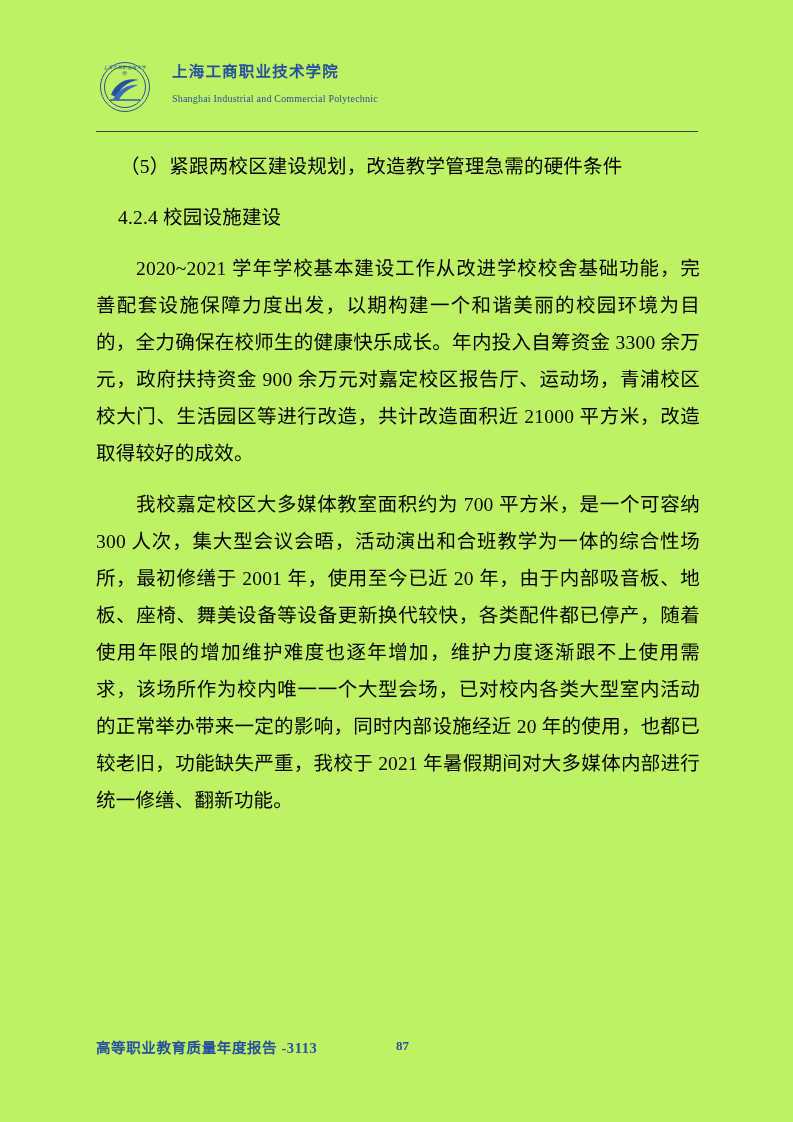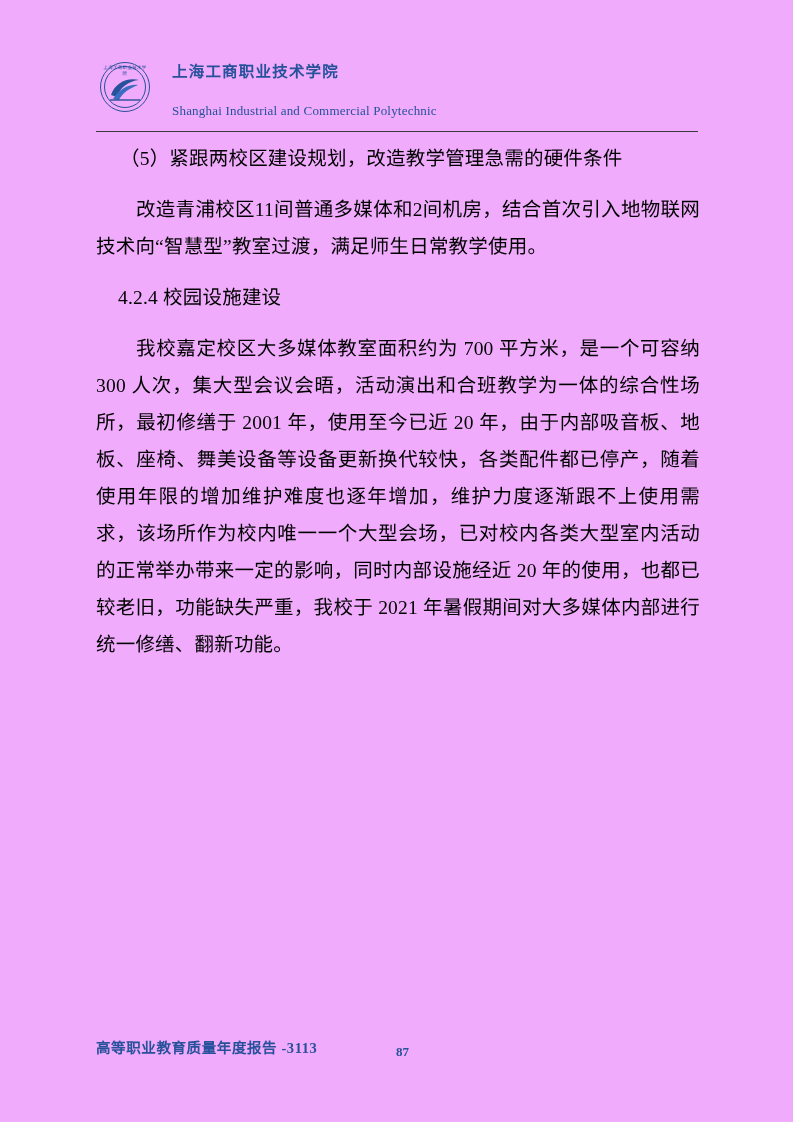--- a/index.html
+++ b/index.html
@@ -9,21 +9,21 @@
     background: #ffffff;
   }
   body {
     font-family: "Liberation Serif", "DejaVu Serif", serif;
     color: #000000;
   }
   .page {
     position: relative;
     width: 793px;
     height: 1122px;
-    background: #f0abfc;
+    background: #bef264;
     overflow: hidden;
     box-sizing: border-box;
     padding-left: 7px;
   }
 
   
   .header {
     position: absolute;
     left: 96px;
     top: 58px;
@@ -84,25 +84,25 @@
   .header-cn {
     font-family: "Liberation Serif", "DejaVu Serif", serif;
     font-size: 15.5px;
     font-weight: bold;
     color: #27519b;
     letter-spacing: 1.2px;
     line-height: 20px;
   }
   .header-en {
     font-family: "Liberation Serif", "DejaVu Serif", serif;
-    font-size: 13px;
+    font-size: 10px;
     color: #27519b;
     letter-spacing: 0.2px;
     line-height: 20px;
-    margin-top: 19px;
+    margin-top: 7px;
   }
   .header-rule {
     position: absolute;
     left: 96px;
     top: 131px;
     width: 602px;
     height: 0;
     border-top: 1.1px solid #3b3b3b;
   }
 
@@ -116,21 +116,21 @@
   p {
     margin: 0;
     font-size: 19.5px;
     line-height: 37px;
     text-align: justify;
     text-justify: inter-ideograph;
     letter-spacing: 0.2px;
     color: #000000;
   }
   .ind1 { text-indent: 40px; }
-  .ind-sub { text-indent: 24px; }
+  .ind-sub { text-indent: 24px; margin-top: 8px; }
   .gap-md { margin-top: 14px; }
   .heading-num {
     font-size: 19.5px;
     line-height: 37px;
     text-indent: 22px;
     letter-spacing: 0.2px;
   }
 
   
   .footer {
@@ -146,21 +146,21 @@
     top: 0;
     font-family: "Liberation Serif", "DejaVu Serif", serif;
     font-size: 14.5px;
     font-weight: bold;
     color: #27519b;
     letter-spacing: 0.6px;
   }
   .footer-page {
     position: absolute;
     left: 300px;
-    top: 8px;
+    top: 2px;
     font-size: 13px;
     color: #27519b;
     font-weight: bold;
   }
 </style>
 </head>
 <body>
 
 <div class="page">
 
@@ -177,22 +177,22 @@
     </div>
     <div class="header-titles">
       <div class="header-cn">上海工商职业技术学院</div>
       <div class="header-en">Shanghai Industrial and Commercial Polytechnic</div>
     </div>
   </div>
   <div class="header-rule"></div>
 
   <div class="content">
     <p class="ind-sub">（5）紧跟两校区建设规划，改造教学管理急需的硬件条件</p>
-    <p class="ind1 gap-md">改造青浦校区11间普通多媒体和2间机房，结合首次引入地物联网技术向“智慧型”教室过渡，满足师生日常教学使用。</p>
     <p class="heading-num gap-md">4.2.4 校园设施建设</p>
+    <p class="ind1 gap-md">2020~2021 学年学校基本建设工作从改进学校校舍基础功能，完善配套设施保障力度出发，以期构建一个和谐美丽的校园环境为目的，全力确保在校师生的健康快乐成长。年内投入自筹资金 3300 余万元，政府扶持资金 900 余万元对嘉定校区报告厅、运动场，青浦校区校大门、生活园区等进行改造，共计改造面积近 21000 平方米，改造取得较好的成效。</p>
     <p class="ind1 gap-md">我校嘉定校区大多媒体教室面积约为 700 平方米，是一个可容纳 300 人次，集大型会议会晤，活动演出和合班教学为一体的综合性场所，最初修缮于 2001 年，使用至今已近 20 年，由于内部吸音板、地板、座椅、舞美设备等设备更新换代较快，各类配件都已停产，随着使用年限的增加维护难度也逐年增加，维护力度逐渐跟不上使用需求，该场所作为校内唯一一个大型会场，已对校内各类大型室内活动的正常举办带来一定的影响，同时内部设施经近 20 年的使用，也都已较老旧，功能缺失严重，我校于 2021 年暑假期间对大多媒体内部进行统一修缮、翻新功能。</p>
   </div>
 
   <div class="footer">
     <div class="footer-left">高等职业教育质量年度报告 -3113</div>
     <div class="footer-page">87</div>
   </div>
 
 </div>
 

